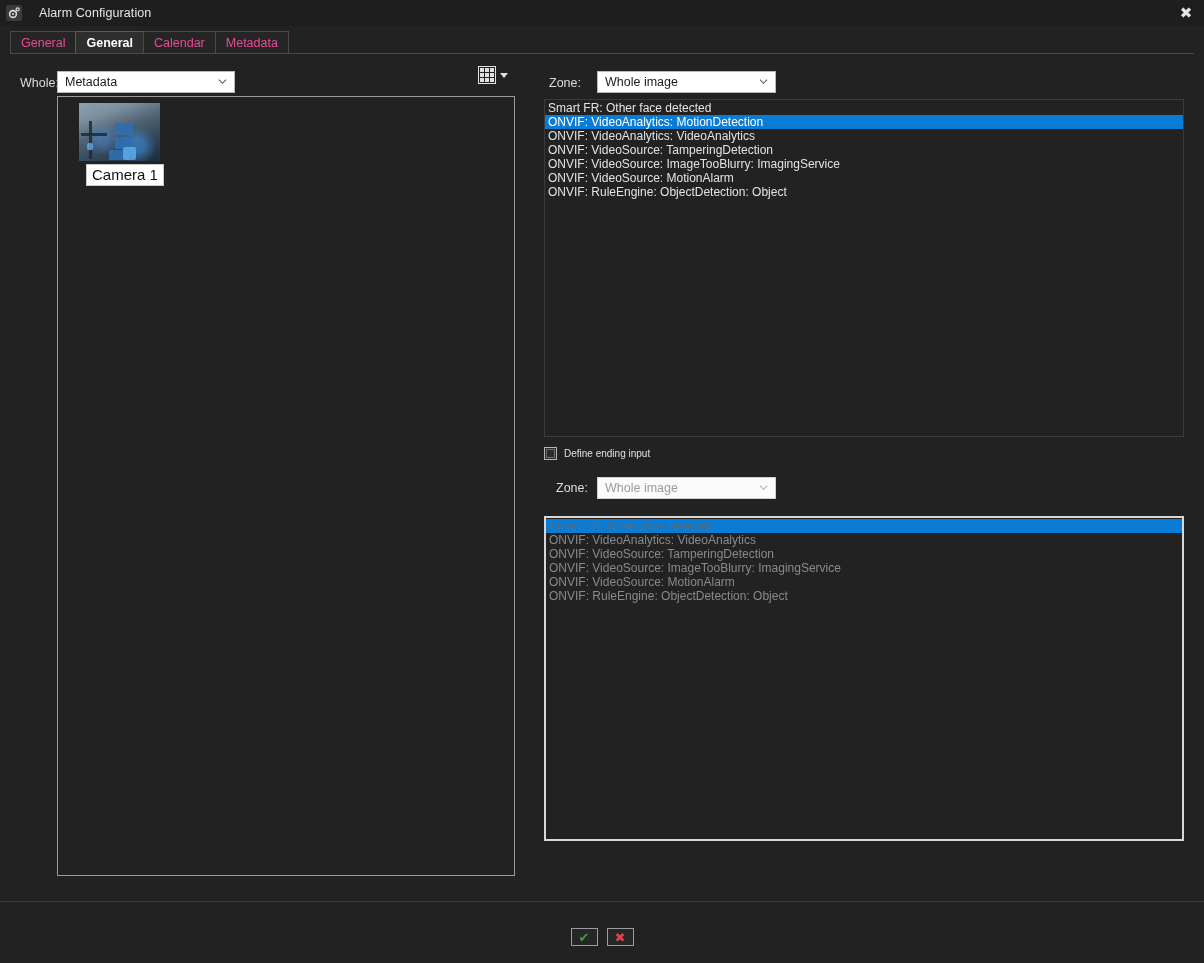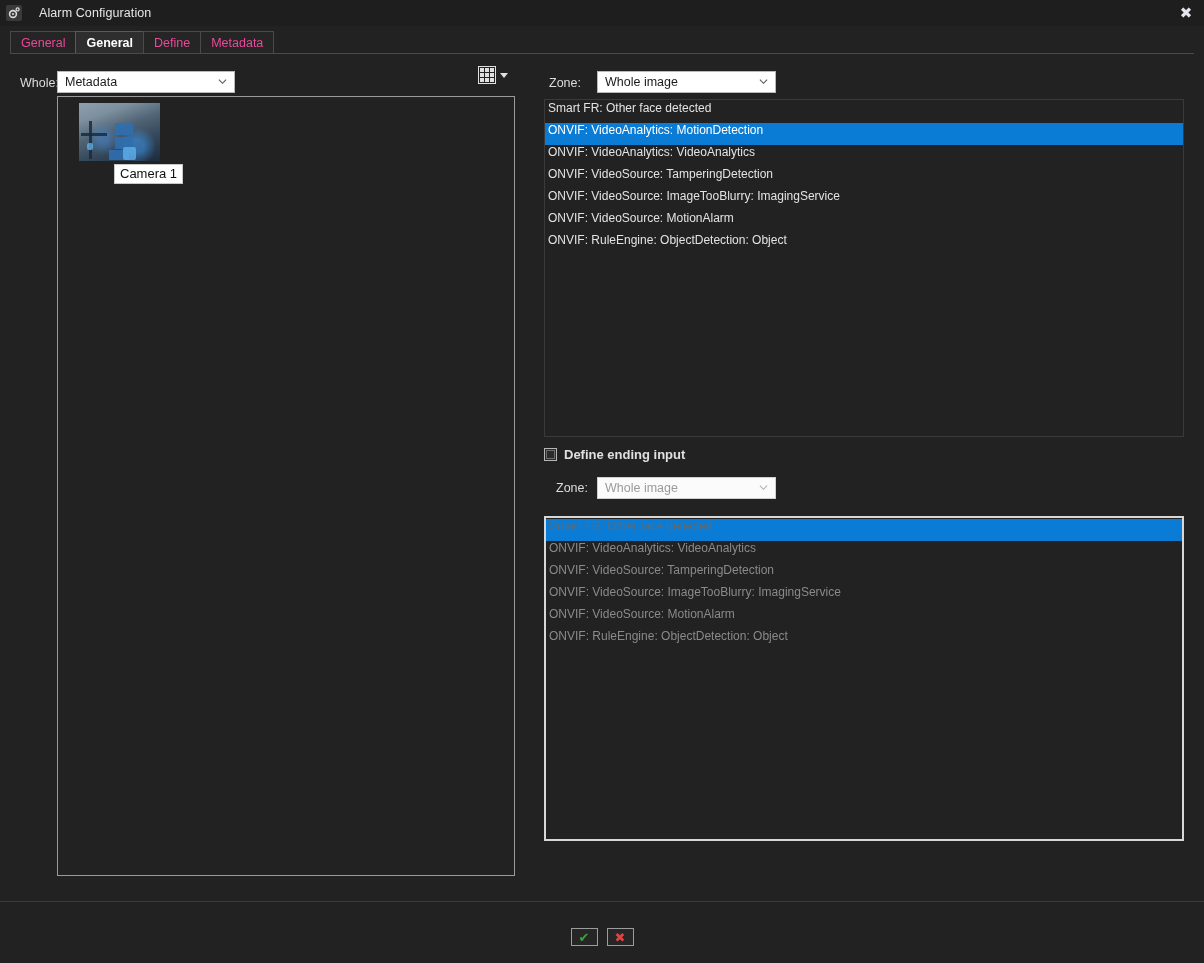--- a/index.html
+++ b/index.html
@@ -125,42 +125,41 @@
   .camera-thumb .mw2 { background: #4a8ed0; }
   .camera-thumb .glow {
     position: absolute; background: #63b4f0; opacity: .75; border-radius: 2px;
   }
   .camera-thumb .rail {
     position: absolute; background: #1c2a38; opacity: .85;
   }
   .camera-name {
     position: absolute; left: 7px; top: 61px;
     background: #ffffff; color: #111111;
-    font-size: 13px; padding: 1px 5px 2px 5px;
+    font-size: 15px; padding: 1px 5px 2px 5px;
     border: 1px solid #c8c8c8;
     white-space: nowrap;
-    margin-left: 28px;
   }
 
   
   .zone-label-1 {
     position: absolute; left: 549px; top: 76px;
     color: #dcdcdc; font-size: 12.5px;
   }
   #zone-combo-1 { left: 597px; top: 71px; width: 179px; height: 22px; }
 
   
   .list-upper {
     position: absolute; left: 544px; top: 99px;
     width: 640px; height: 338px;
     background: #222222; border: 1px solid #3a3a3a;
     overflow: hidden;
   }
   .list-row {
-    height: 22px; line-height: 14px;
+    height: 14px; line-height: 14px;
     color: #e3e3e3; font-size: 12px;
     padding-left: 3px; white-space: nowrap;
   }
   .list-row.sel { background: #0a7cd6; color: #ffffff; }
   .list-upper .list-row:first-child { margin-top: 1px; }
 
   
   .chk-wrap {
     position: absolute; left: 544px; top: 447px;
     display: flex; align-items: center;
@@ -168,21 +167,21 @@
   .chk-box {
     width: 13px; height: 13px;
     border: 1px solid #b6b6b6; background: #2b2b2b;
     position: relative; flex: none;
   }
   .chk-box::after {
     content: ""; position: absolute; left: 1px; top: 1px;
     right: 1px; bottom: 1px; border: 1px solid #6d6d6d;
   }
   .chk-label {
-    margin-left: 7px; color: #e0e0e0; font-size: 13px; font-weight: bold;
+    margin-left: 7px; color: #e0e0e0; font-size: 10px;
   }
 
   
   .zone-label-2 {
     position: absolute; left: 556px; top: 481px;
     color: #dcdcdc; font-size: 12.5px;
   }
   #zone-combo-2 { left: 597px; top: 477px; width: 179px; height: 22px; }
 
   
@@ -229,21 +228,21 @@
       <circle cx="10.6" cy="3.4" r="1.5" fill="none" stroke="#dcdcdc" stroke-width="1.3"></circle>
     </svg>
   </span>
   <span class="title-text">Alarm Configuration</span>
   <span class="close-btn">✖</span>
 </div>
 
 <div class="tabstrip">
   <div class="tab">General</div>
   <div class="tab active">General</div>
-  <div class="tab">Define</div>
+  <div class="tab">Calendar</div>
   <div class="tab">Metadata</div>
 </div>
 <div class="tab-underline"></div>
 
 <div class="type-label">Whole:</div>
 <div class="combo" id="type-combo">
   <span>Metadata</span>
   <svg class="chev" viewBox="0 0 10 10">
     <polyline points="1,3 5,7 9,3" fill="none" stroke="#555" stroke-width="1.2"></polyline>
   </svg>

